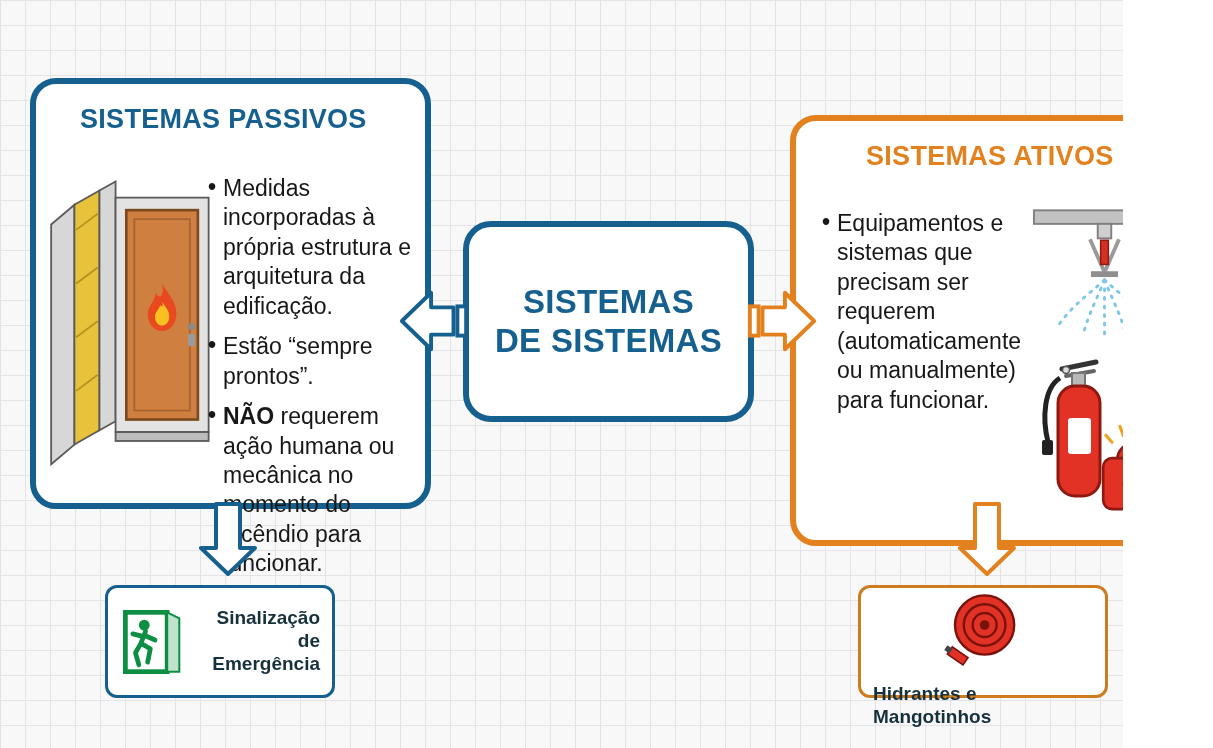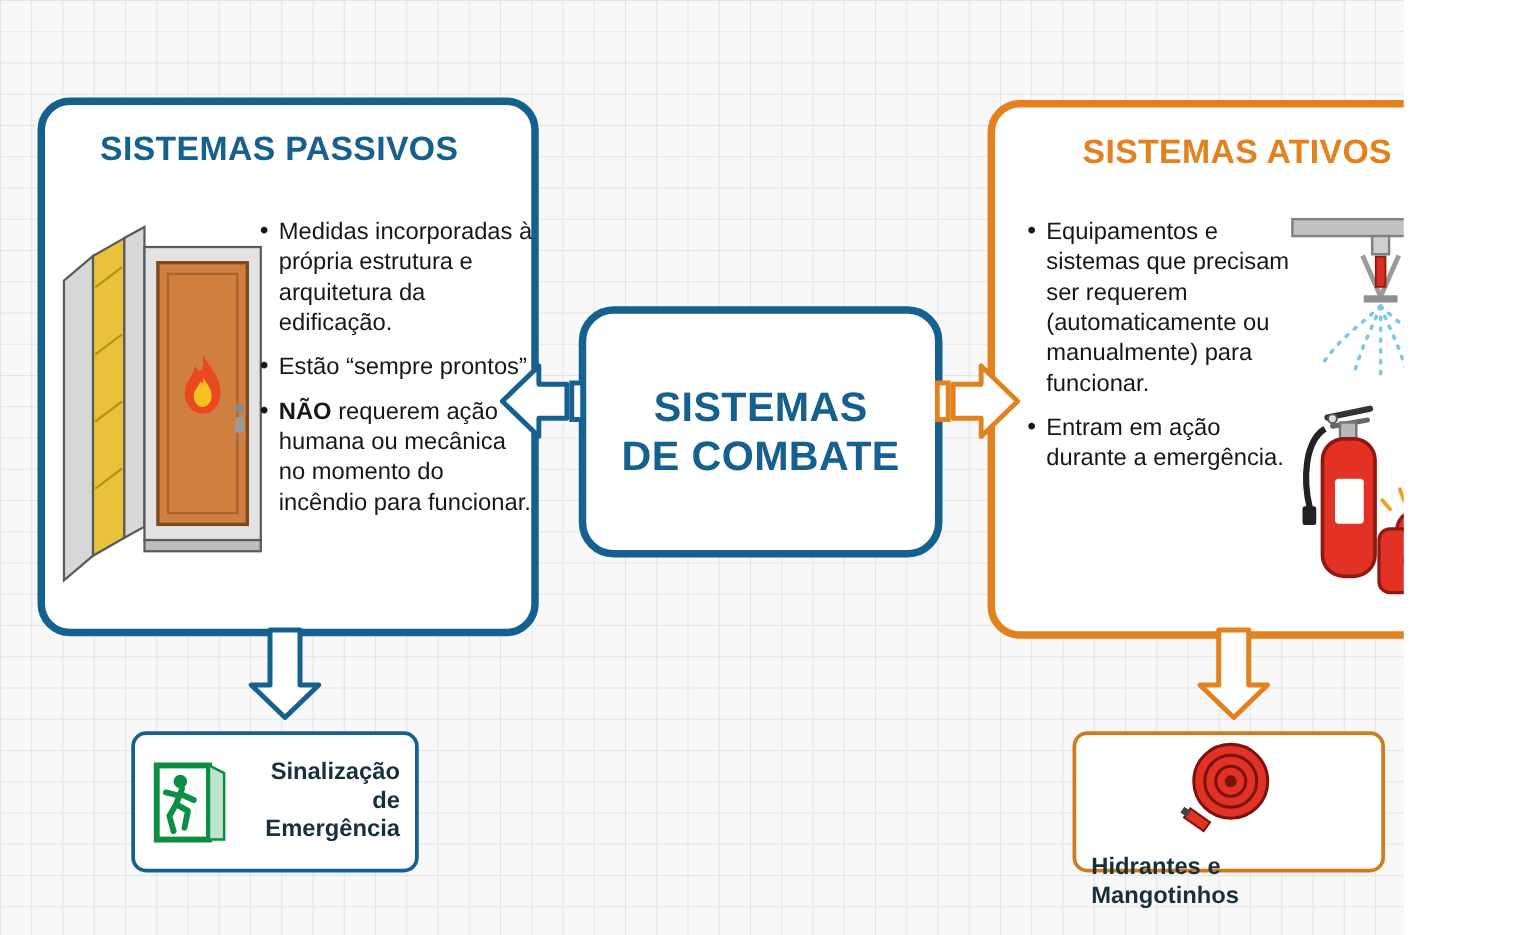--- a/index.html
+++ b/index.html
@@ -12,39 +12,38 @@
     background-image:
       linear-gradient(#e4e4e8 1px, transparent 1px),
       linear-gradient(90deg, #e4e4e8 1px, transparent 1px);
     background-size:25px 25px;
   }
 
   .panel {
     position:absolute; background:#fff; border:6px solid #15608f;
     border-radius:26px; z-index:1;
   }
-  .panel.orange { border-color:#e2811d; }
+  .panel.orange { border-color:#e2811d;margin-top:35px; }
 
   .box-title {
     position:absolute; font-weight:bold; font-size:27px; letter-spacing:.3px;
     color:#15608f; white-space:nowrap;
   }
   .box-title.orange { color:#e2811d; }
 
   .bullets { position:absolute; list-style:none; margin:0; padding:0;
-    font-size:19px; color:#171717; }
+    font-size:23px; color:#171717; }
   .bullets li { position:relative; padding-left:15px; margin-bottom:11px; line-height:1.28; }
   .bullets li::before { content:"•"; position:absolute; left:0; top:-1px; font-weight:bold; }
 
   .center-box {
     position:absolute; left:463px; top:221px; width:291px; height:201px;
     background:#fff; border:6px solid #15608f; border-radius:28px;
     display:flex; flex-direction:column; justify-content:center; align-items:center;
     z-index:1;
-    margin-top:24px;
   }
   .center-box .line { font-size:33px; font-weight:bold; color:#15608f; line-height:1.18; letter-spacing:.3px; }
 
   .arrow { position:absolute; z-index:5; }
 
   .mini {
     position:absolute; background:#fff; border-radius:12px; z-index:2;
     display:flex; align-items:center; padding:0 12px; gap:13px;
   }
   .mini.blue { border:3px solid #15608f;text-align:right; }
@@ -84,21 +83,21 @@
 
     <ul class="bullets" style="left:172px; top:90px; width:222px;">
       <li><b></b><span>Medidas incorporadas à própria estrutura e arquitetura da edificação.</span></li>
       <li><b></b><span>Estão “sempre prontos”.</span></li>
       <li><b>NÃO</b><span> requerem ação humana ou mecânica no momento do incêndio para funcionar.</span></li>
     </ul>
   </div>
 
   <div class="center-box">
     <div class="line">SISTEMAS</div>
-    <div class="line">DE COMBATE</div>
+    <div class="line">DE SISTEMAS</div>
   </div>
 
   <span class="arrow" style="left:398px; top:283px; width:72px; height:76px;">
     <svg width="72" height="76" viewBox="0 0 72 78">
       <rect x="60" y="24" width="9" height="30" fill="#fff" stroke="#15608f" stroke-width="4"></rect>
       <polygon points="3,39 33,10 33,25 56,25 56,53 33,53 33,68" fill="#fff" stroke="#15608f" stroke-width="4" stroke-linejoin="round"></polygon>
     </svg>
   </span>
 
   <span class="arrow" style="left:746px; top:283px; width:72px; height:76px;">
@@ -106,21 +105,20 @@
       <rect x="3" y="24" width="9" height="30" fill="#fff" stroke="#e2811d" stroke-width="4"></rect>
       <polygon points="69,39 39,10 39,25 16,25 16,53 39,53 39,68" fill="#fff" stroke="#e2811d" stroke-width="4" stroke-linejoin="round"></polygon>
     </svg>
   </span>
 
   <div class="panel orange" style="left:790px; top:80px; width:396px; height:431px;">
     <div class="box-title orange" style="left:70px; top:20px;">SISTEMAS ATIVOS</div>
 
     <ul class="bullets" style="left:26px; top:88px; width:212px;">
       <li><b></b><span>Equipamentos e sistemas que precisam ser requerem (automaticamente ou manualmente) para funcionar.</span></li>
-      <li><b></b><span>Entram em ação durante a emergência.</span></li>
     </ul>
 
     <span class="illus" style="left:236px; top:78px; width:145px; height:158px;">
       <svg width="145" height="158" viewBox="0 0 150 160">
         <rect x="2" y="10" width="146" height="14" fill="#c2c2c2" stroke="#808080" stroke-width="2"></rect>
         <rect x="68" y="24" width="14" height="15" fill="#cfcfcf" stroke="#808080" stroke-width="2"></rect>
         <path d="M60 40 L75 74 M90 40 L75 74" stroke="#9a9a9a" stroke-width="4" fill="none"></path>
         <rect x="71" y="41" width="8" height="25" fill="#d63022" stroke="#8e1911" stroke-width="1.5"></rect>
         <rect x="61" y="73" width="28" height="6" fill="#8f8f8f"></rect>
         <g stroke="#7ec7e8" stroke-width="3" fill="none" stroke-linecap="round" stroke-dasharray="2 7">

